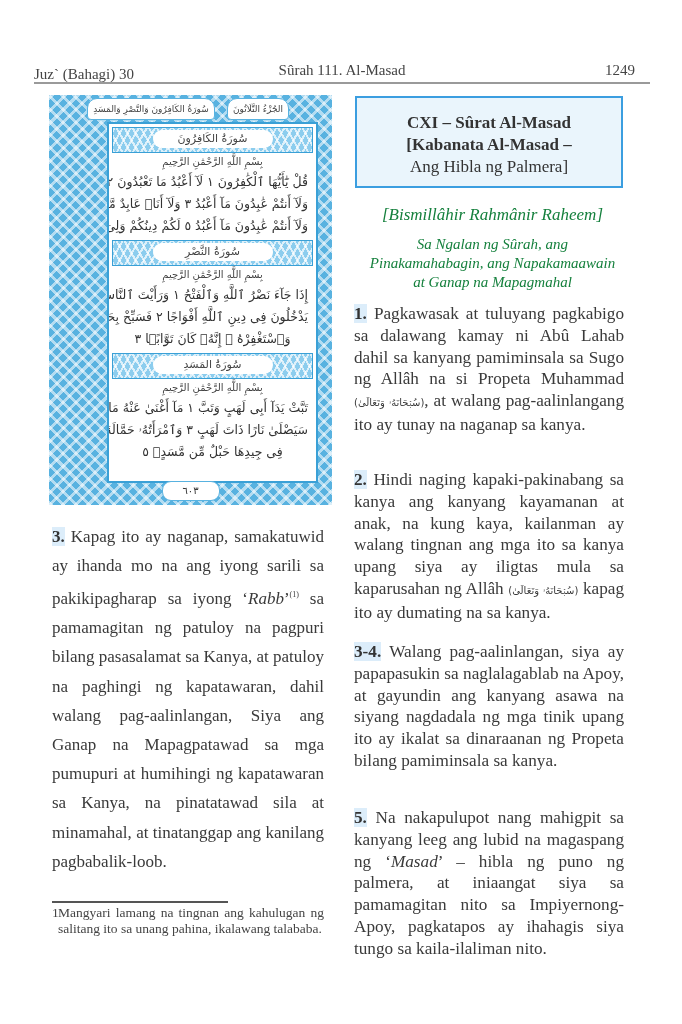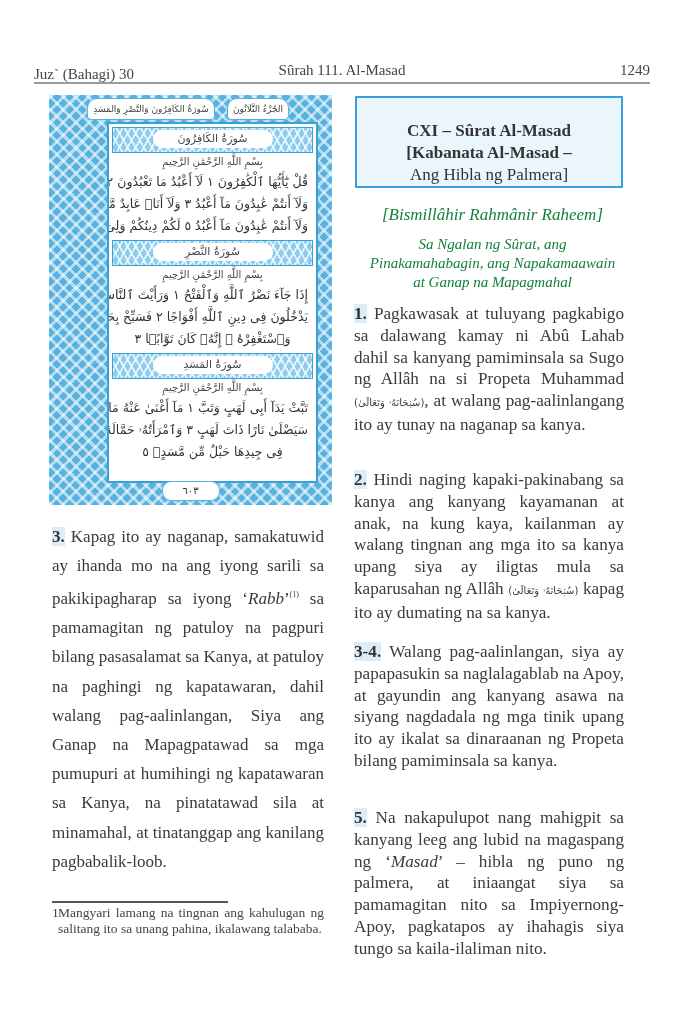--- a/index.html
+++ b/index.html
@@ -6,21 +6,21 @@
     body {
       width: 682px; height: 1024px; position: relative; overflow: hidden;
       font-family: "Liberation Serif", "DejaVu Serif", serif; color: #3a3a3a;
     }
     .running-head {
       position: absolute; left: 34px; top: 62px; width: 616px; height: 20px;
       font-size: 15px; color: #444;
     }
     .running-head .left { position: absolute; left: 0; top: 4px; }
     .running-head .center { position: absolute; left: 0; width: 100%; text-align: center; top: 0; }
-    .running-head .right { position: absolute; right: 0; top: 0; }
+    .running-head .right { position: absolute; right: 15px; top: 0; }
     .head-rule {
       position: absolute; left: 34px; top: 82px; width: 616px; height: 2px; background: #9a9a9a;
     }
 
     
     .mushaf {
       position: absolute; left: 49px; top: 95px; width: 283px; height: 410px;
       background: #5eb6e3;
       box-sizing: border-box;
       text-decoration: underline;
@@ -72,21 +72,21 @@
       position: absolute; left: 50%; bottom: 4px; transform: translateX(-50%);
       width: 56px; height: 18px; background: #fff; border: 1px solid #58b2e0; border-radius: 9px;
       font-family: "DejaVu Sans", sans-serif; font-size: 10px; color: #333;
       text-align: center; line-height: 18px;
     }
 
     
     .title-box {
       position: absolute; left: 355px; top: 96px; width: 268px; height: 92px;
       background: #eaf5fc; border: 2px solid #3b9ee0; box-sizing: border-box;
-      text-align: center; padding-top: 22px;
+      text-align: center; padding-top: 14px;
     }
     .title-box div { font-size: 17px; line-height: 22px; color: #333; }
     .title-box .b { font-weight: bold; }
 
     .bism {
       position: absolute; left: 350px; width: 285px; text-align: center;
       font-style: italic; color: #15803d;
     }
     .bism.l1 { top: 205px; font-size: 17px; }
     .bism.l2 { top: 235px; font-size: 15px; line-height: 19px; }
@@ -155,21 +155,21 @@
 </div>
 
 <div class="title-box">
   <div class="b">CXI – Sûrat Al-Masad</div>
   <div class="b">[Kabanata Al-Masad –</div>
   <div>Ang Hibla ng Palmera]</div>
 </div>
 
 <div class="bism l1">[Bismillâhir Rahmânir Raheem]</div>
 <div class="bism l2">
-  <div>Sa Ngalan ng Sûrat, ang</div>
+  <div>Sa Ngalan ng Sûrah, ang</div>
   <div>Pinakamahabagin, ang Napakamaawain</div>
   <div>at Ganap na Mapagmahal</div>
 </div>
 
 <div class="para" style="top:303px;">
   <span class="vnum">1.</span>
   <span>Pagkawasak at tuluyang pagkabigo sa dalawang kamay ni Abû Lahab dahil sa kanyang pamiminsala sa Sugo ng Allâh na si Propeta Muhammad </span><span class="arabic-honor">(سُبۡحَانَهُۥ وَتَعَالَىٰ)</span><span>, at walang pag-aalinlangang ito ay tunay na naganap sa kanya.</span>
 </div>
 
 <div class="para" style="top:469px;">

